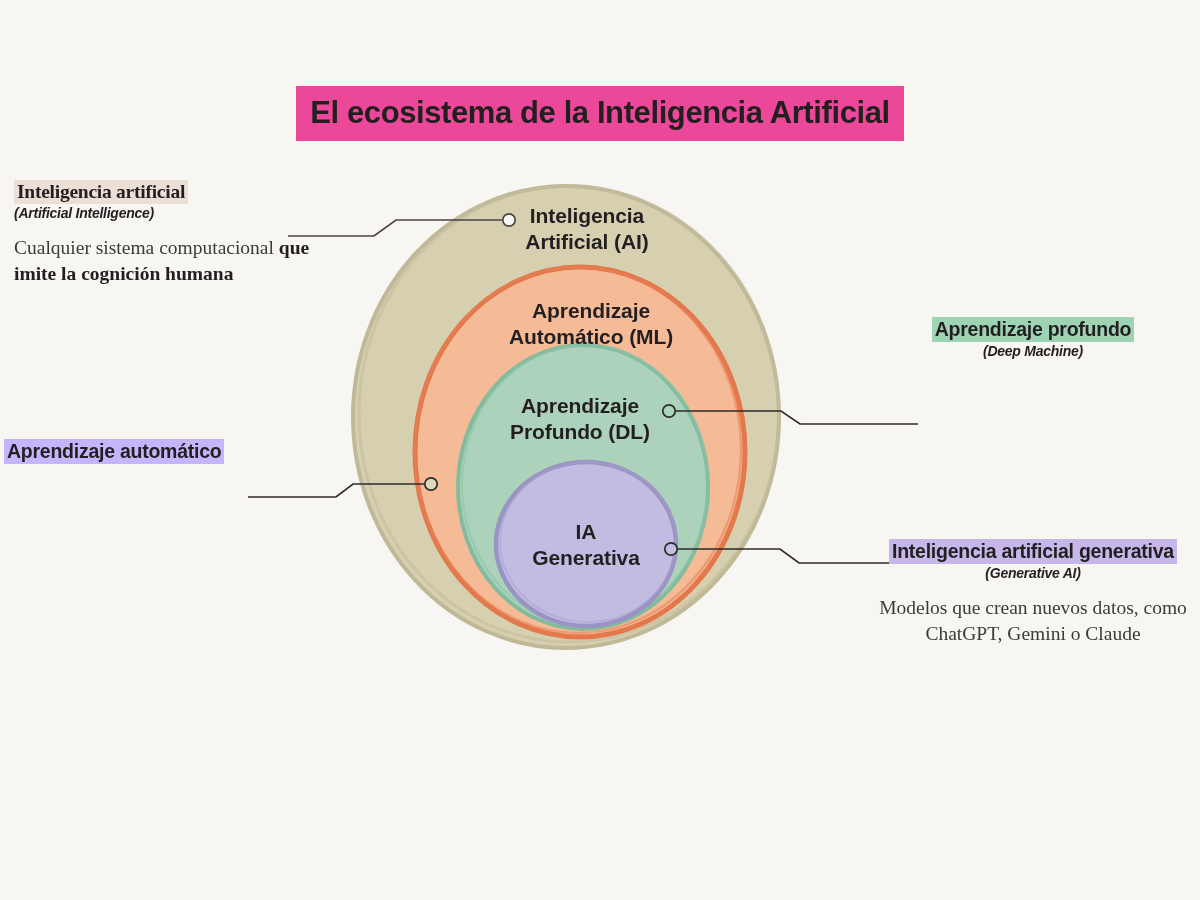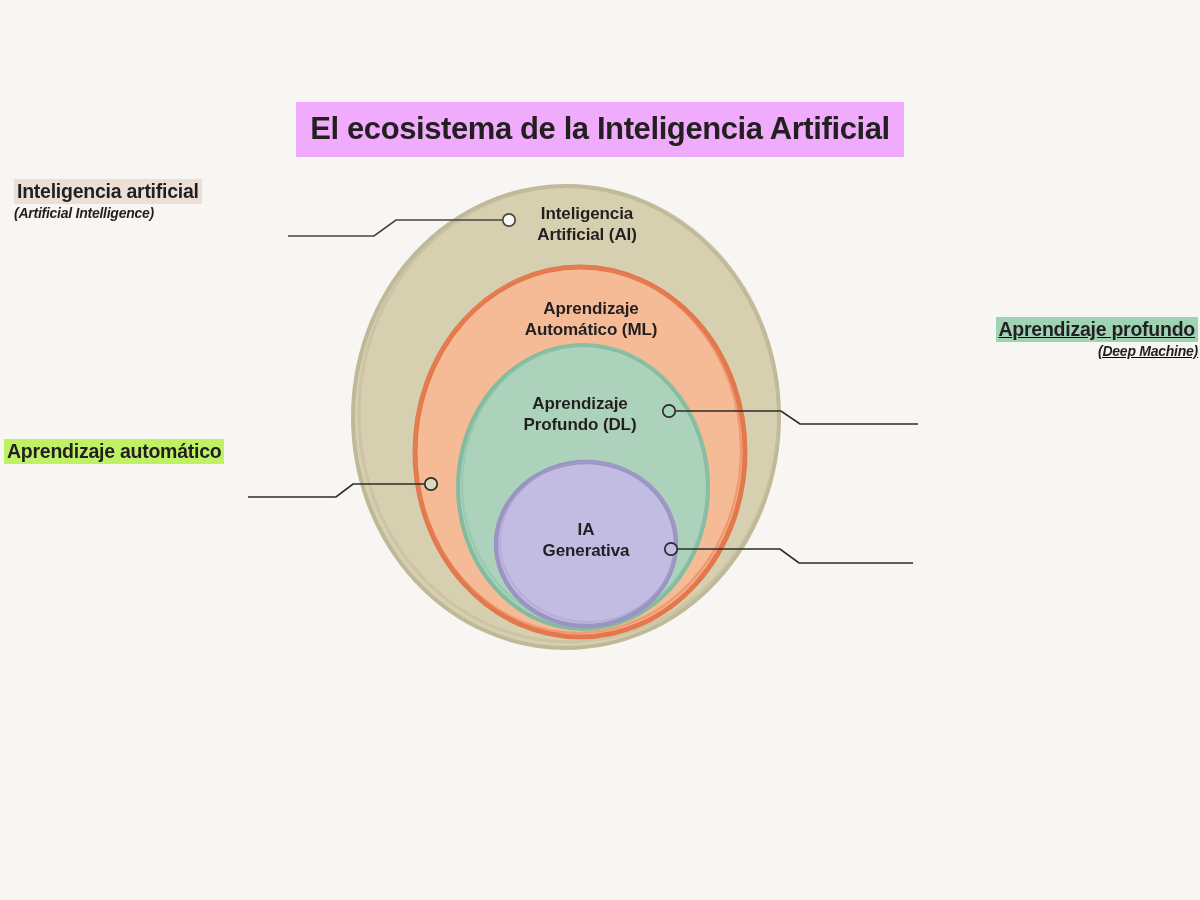--- a/index.html
+++ b/index.html
@@ -49,21 +49,21 @@
     width: 1200px;
     height: 900px;
   }
 
   
   .circle-caption {
     position: absolute;
     color: #231f20;
     font-family: "Liberation Sans", sans-serif;
     font-weight: bold;
-    font-size: 17px;
+    font-size: 21px;
     line-height: 1.26;
     text-align: center;
     white-space: pre-line;
     letter-spacing: -0.1px;
   }
   #cap-ai        { left: 462px; top: 203px; width: 250px; }
   #cap-ml        { left: 466px; top: 298px; width: 250px; }
   #cap-dl        { left: 455px; top: 393px; width: 250px; }
   #cap-gen       { left: 486px; top: 519px; width: 200px; }
 
@@ -99,34 +99,34 @@
     font-size: 19.5px;
     line-height: 1.33;
     color: #3b3b3b;
     margin-top: 13px;
   }
   .side .body b {
     font-weight: bold;
     color: #231f20;
   }
   .side.left  { text-align: left; }
-  .side.right { text-align: right; text-decoration: underline; }
+  .side.right { text-align: center; }
 
   #side-ai  { left: 14px;  top: 180px; width: 330px; }
   #side-ml  { left: 4px;   top: 440px; width: 330px; }
   #side-dl  { right: 2px;  top: 318px; width: 330px; }
   #side-gen { right: 2px;  top: 540px; width: 330px; }
 </style>
 </head>
 <body style="background: rgb(247, 246, 243);">
 
 <div id="stage">
 
   <div id="title-wrap">
-    <span id="title" style="background: #f0abfc; margin-top: 16px;">El ecosistema de la Inteligencia Artificial</span>
+    <span id="title" style="background: #ec4899;">El ecosistema de la Inteligencia Artificial</span>
   </div>
 
   <svg id="diagram" viewBox="0 0 1200 900">
 
     <ellipse cx="566" cy="417" rx="213" ry="231" fill="#d5cfae" stroke="#bdb795" stroke-width="4" opacity="0.96"></ellipse>
     <ellipse cx="569" cy="414" rx="210" ry="228" fill="none" stroke="#c4bd9d" stroke-width="3" opacity="0.6"></ellipse>
 
     <ellipse cx="580" cy="452" rx="165" ry="185" fill="#f7bb97" stroke="#e4764a" stroke-width="5" opacity="0.97"></ellipse>
     <ellipse cx="578" cy="450" rx="163" ry="183" fill="none" stroke="#e88255" stroke-width="2.5" opacity="0.55"></ellipse>
 
@@ -164,32 +164,44 @@
 Automático (ML)</div>
 
   <div class="circle-caption" id="cap-dl">Aprendizaje
 Profundo (DL)</div>
 
   <div class="circle-caption" id="cap-gen">IA
 Generativa</div>
 
   <div class="side left" id="side-ai">
     <div class="heading">
-      <span class="hl" style="background: rgb(236, 224, 214);">Inteligencia artificial</span>
+      <span class="hl" style="background: rgb(236, 224, 214); font-family: Liberation Serif, serif;">Inteligencia artificial</span>
     </div>
     <div class="subheading">(Artificial Intelligence)</div>
+    <div class="body">
+      <span>Cualquier sistema computacional </span><b>que imite la cognición humana</b>
+    </div>
   </div>
 
   <div class="side left" id="side-ml">
     <div class="heading">
-      <span class="hl" style="background: #bef264;">Aprendizaje automático</span>
+      <span class="hl" style="background: #c4b5fd;">Aprendizaje automático</span>
     </div>
   </div>
 
   <div class="side right" id="side-dl">
     <div class="heading">
       <span class="hl" style="background: rgb(158, 212, 180);">Aprendizaje profundo</span>
     </div>
     <div class="subheading">(Deep Machine)</div>
   </div>
 
+  <div class="side right" id="side-gen">
+    <div class="heading">
+      <span class="hl" style="background: rgb(198, 182, 234);">Inteligencia artificial generativa</span>
+    </div>
+    <div class="subheading">(Generative AI)</div>
+    <div class="body">
+      <span>Modelos que crean nuevos datos, como ChatGPT, Gemini o Claude</span>
+    </div>
+  </div>
 
 </div>
 
 </body></html>

